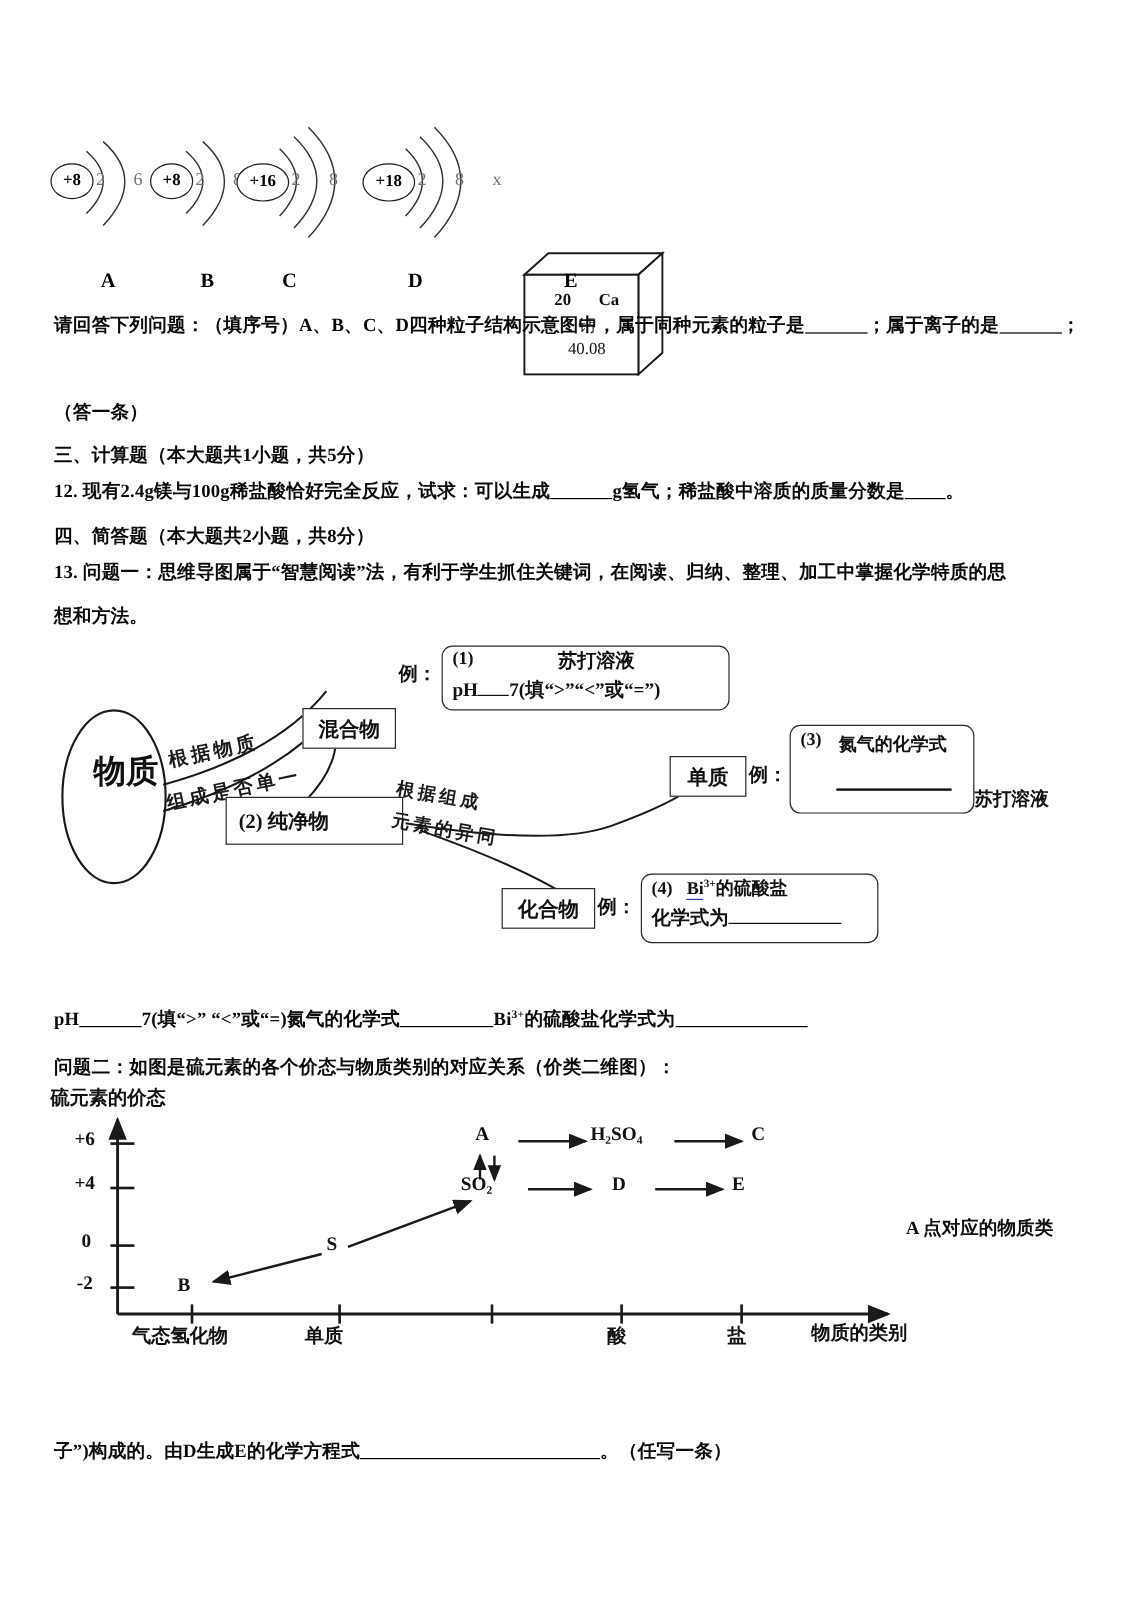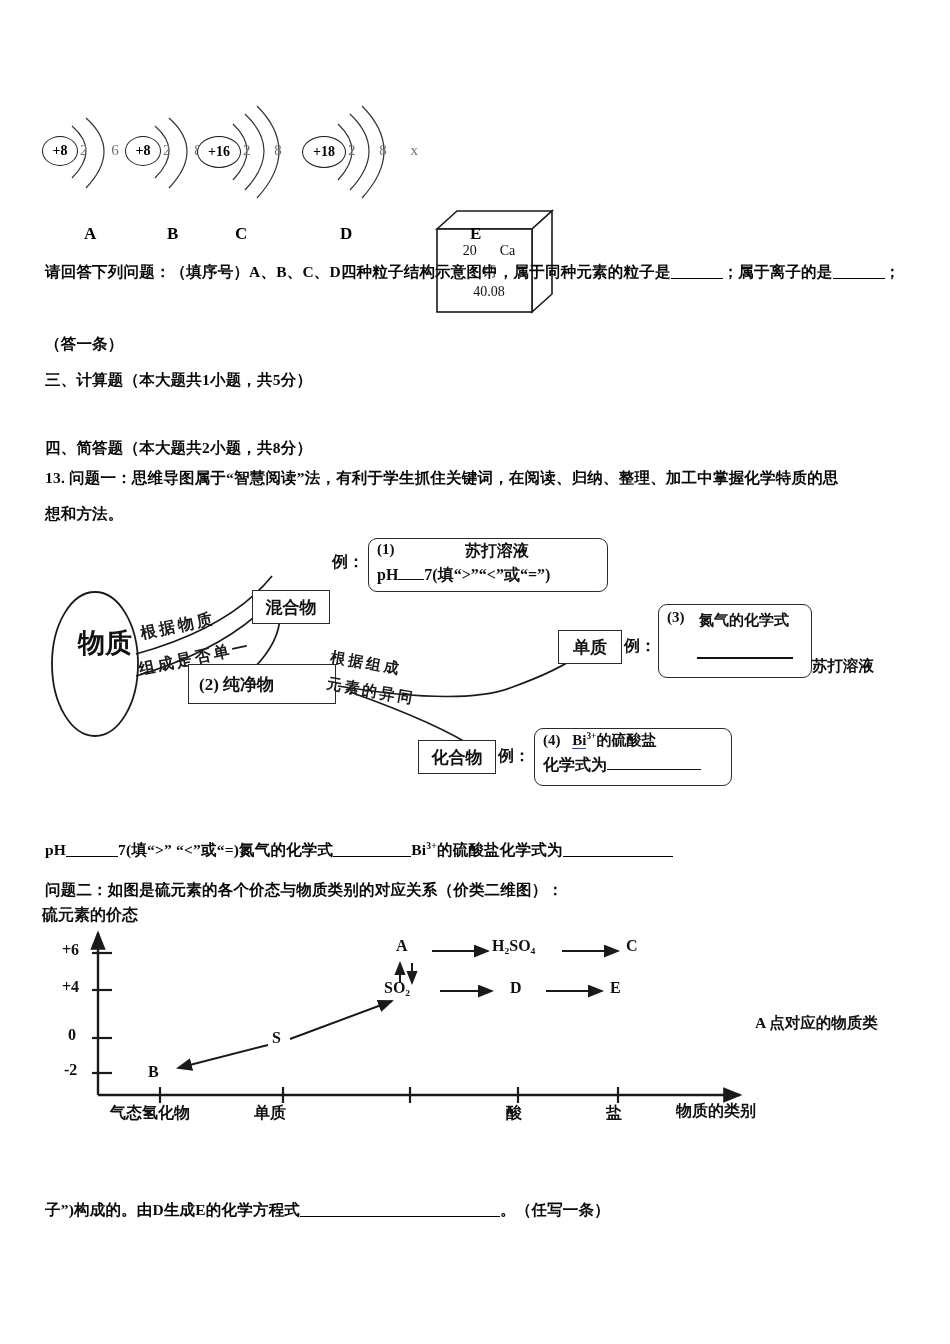--- a/index.html
+++ b/index.html
@@ -148,41 +148,44 @@
       <div class="shellnums" style="left:48px;">2 8 x</div>
       <div class="atom-label" style="left:40px;">D</div>
     </div>
 
     <div id="cube">
       <svg width="125" height="118" viewBox="0 0 125 118">
         <polygon points="5,23 25,5 120,5 100,23" fill="#fff" stroke="#1a1a1a" stroke-width="1.6"></polygon>
         <polygon points="100,23 120,5 120,88 100,106" fill="#fff" stroke="#1a1a1a" stroke-width="1.6"></polygon>
         <rect x="5" y="23" width="95" height="83" fill="#fff" stroke="#1a1a1a" stroke-width="1.6"></rect>
       </svg>
-      <div class="cube-txt" style="top:37px;">
+      <div class="cube-txt" style="top:37px;font-weight:bold;">
         <span>20</span>
         <span style="display:inline-block;width:16px;"></span>
         <span>Ca</span>
       </div>
       <div class="cube-txt" style="top:57px;">钙</div>
       <div class="cube-txt" style="top:78px;">40.08</div>
     </div>
 
     <div class="atom-label" style="left:470px;top:128px;">E</div>
   </div>
 
   <div class="para" style="left:45px;top:258px;">
     <span>请回答下列问题：（填序号）A、B、C、D四种粒子结构示意图中，属于同种元素的粒子是</span><span class="blank b-m"></span><span>；属于离子的是</span><span class="blank b-m"></span><span>；</span>
   </div>
 
 
   <div class="para" style="left:45px;top:330px;">（答一条）</div>
 
   <div class="para" style="left:45px;top:366px;">三、计算题（本大题共1小题，共5分）</div>
 
+  <div class="para" style="left:45px;top:396px;">
+    <span>12. 现有2.4g镁与100g稀盐酸恰好完全反应，试求：可以生成</span><span class="blank b-m"></span><span>g氢气；稀盐酸中溶质的质量分数是</span><span class="blank b-s"></span><span>。</span>
+  </div>
 
   <div class="para" style="left:45px;top:434px;">四、简答题（本大题共2小题，共8分）</div>
   <div class="para" style="left:45px;top:464px;">13. 问题一：思维导图属于“智慧阅读”法，有利于学生抓住关键词，在阅读、归纳、整理、加工中掌握化学特质的思</div>
   <div class="para" style="left:45px;top:500px;">想和方法。</div>
 
   <div id="mindmap">
     <svg width="790" height="280" viewBox="0 0 790 280">
 
       <ellipse cx="55" cy="128" rx="43" ry="72" fill="#fff" stroke="#1a1a1a" stroke-width="1.8"></ellipse>
 

